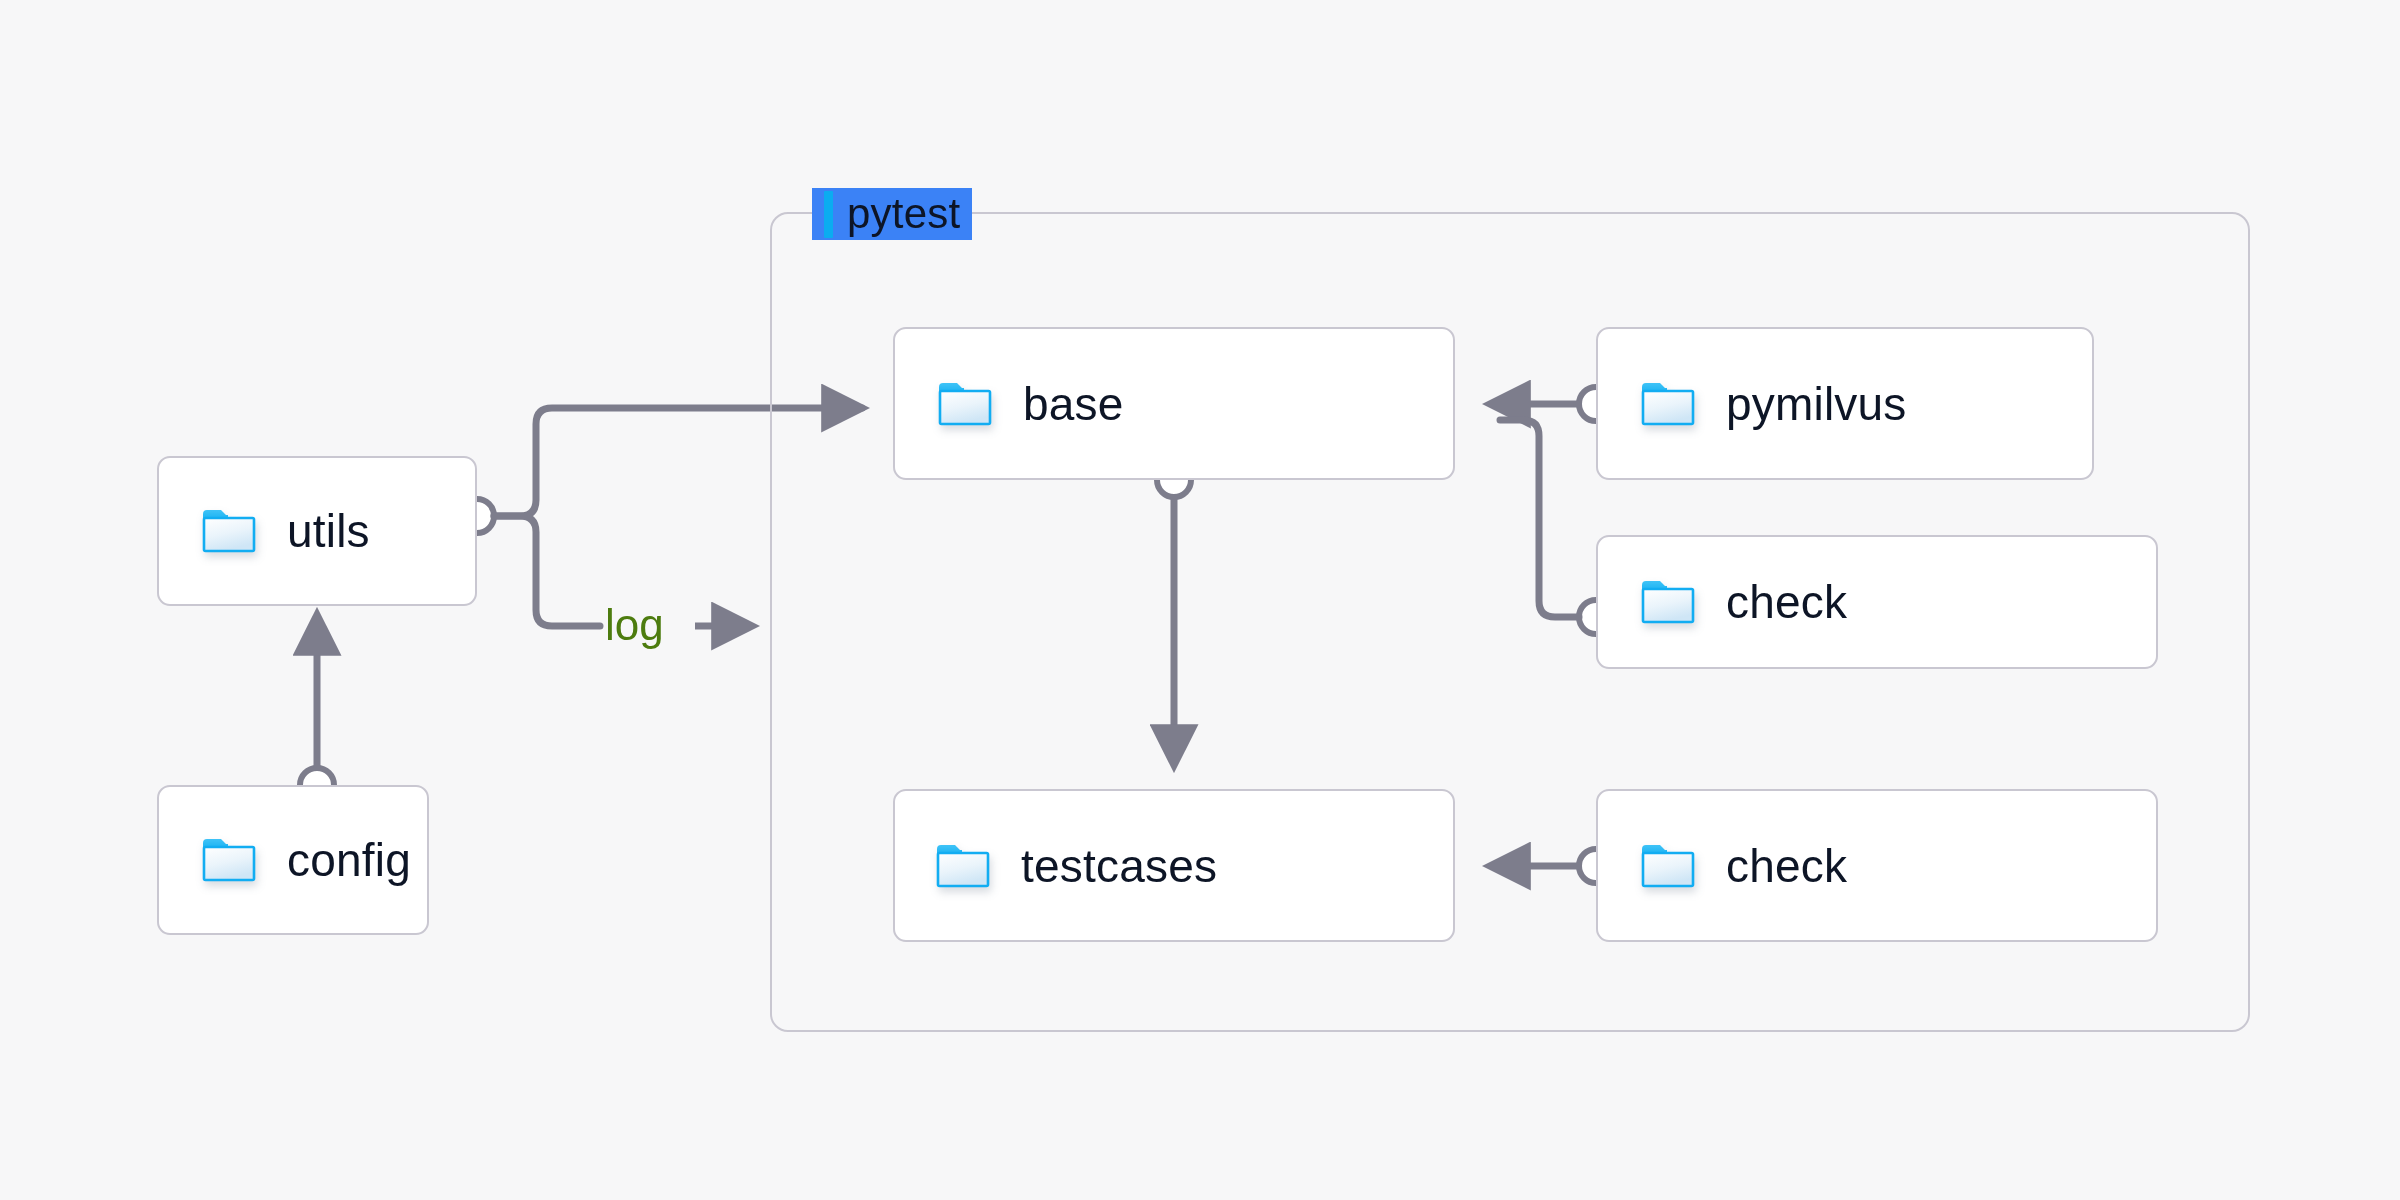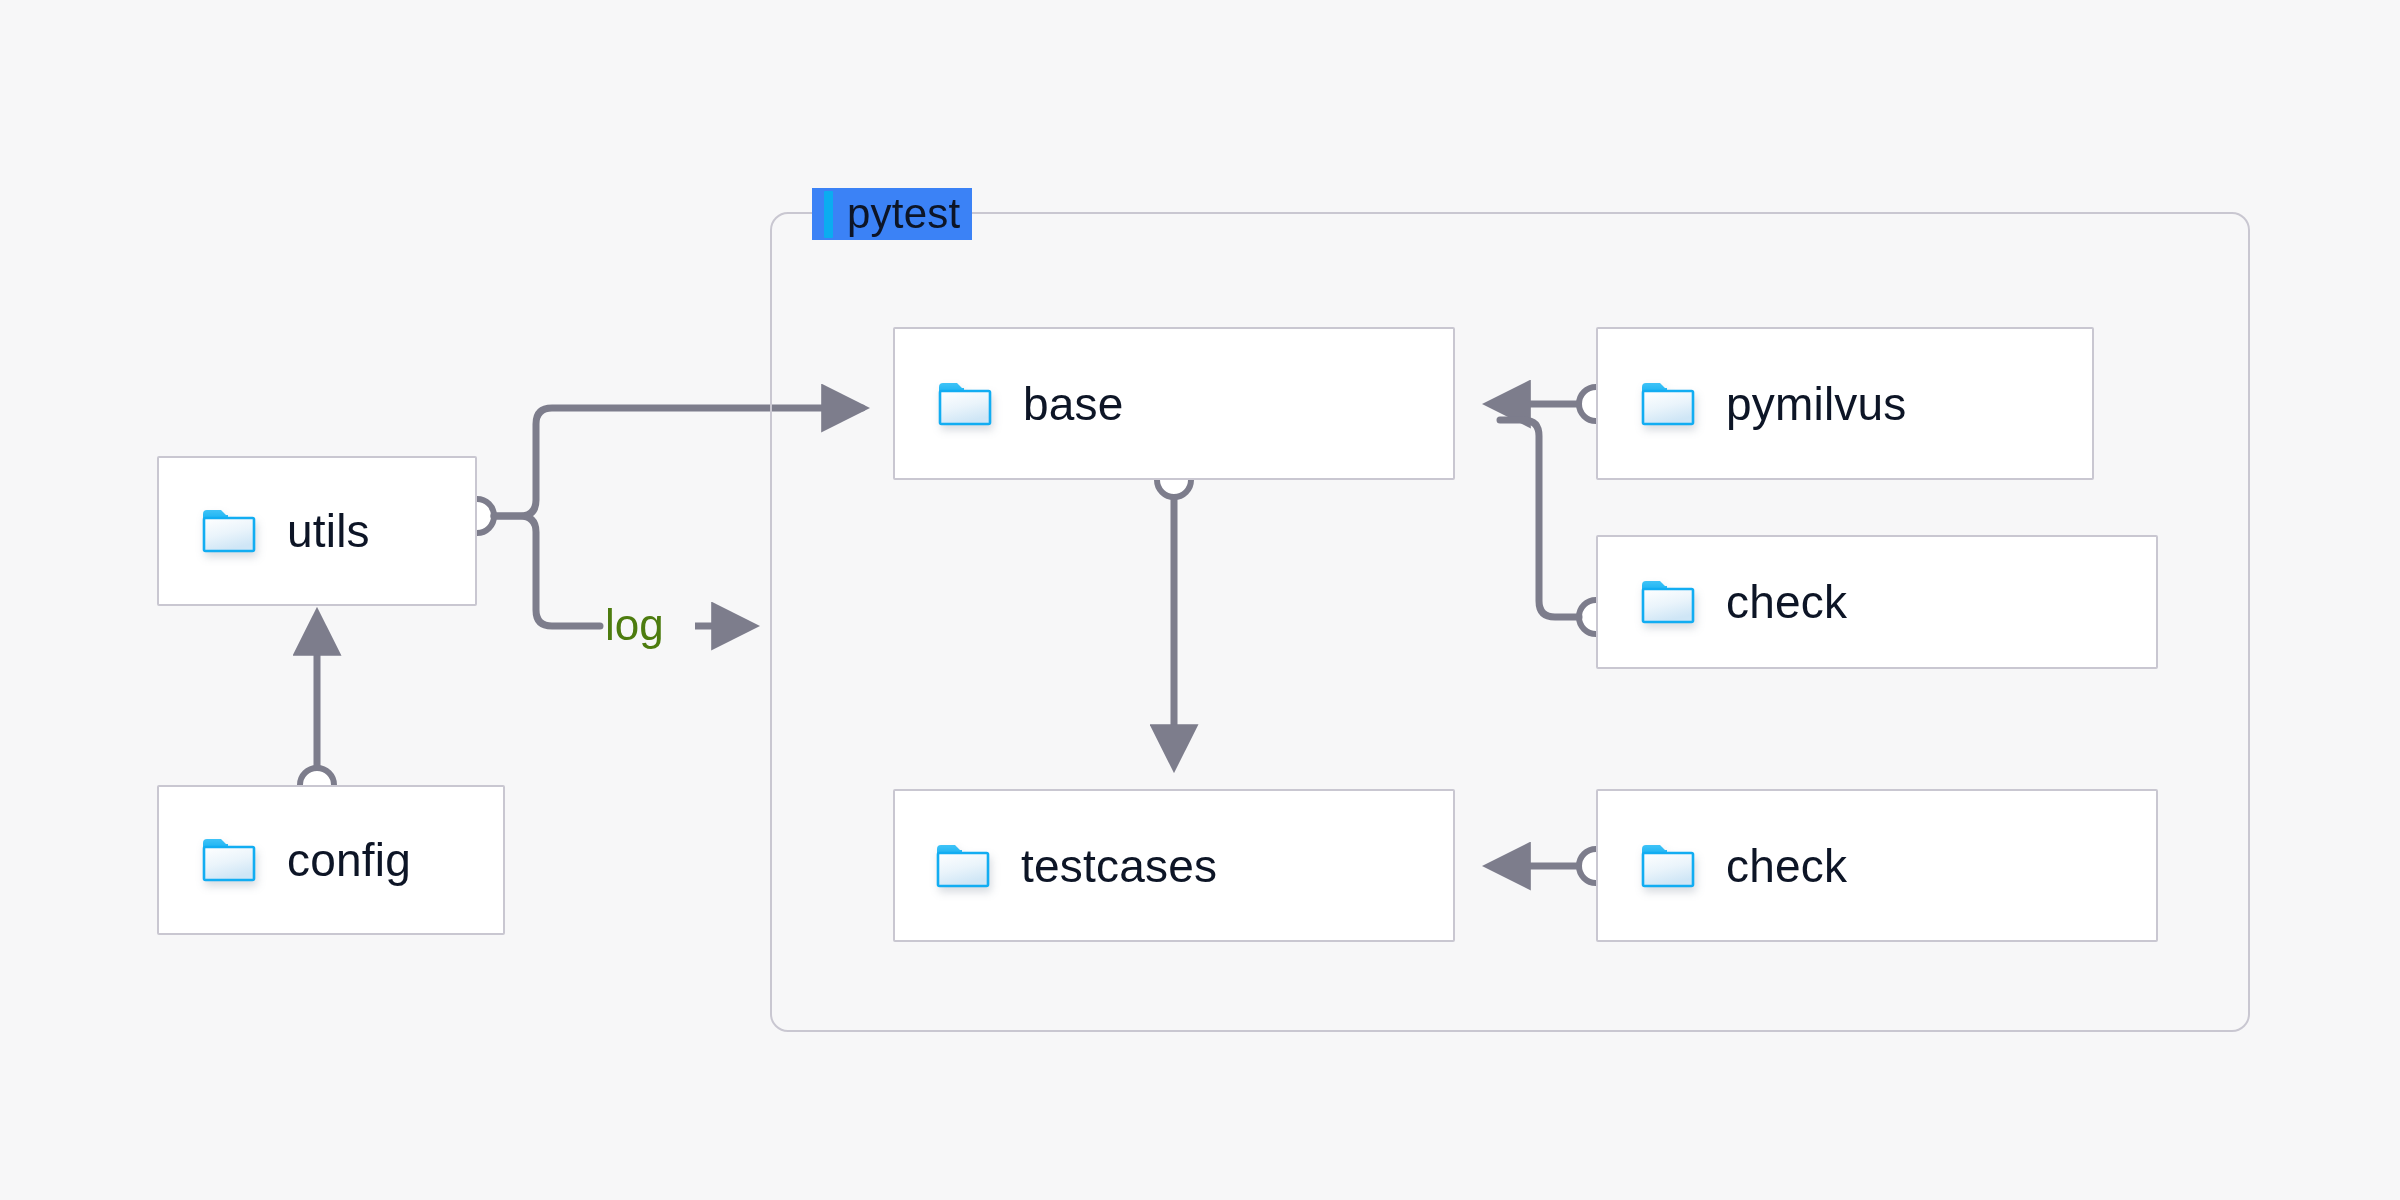--- a/index.html
+++ b/index.html
@@ -48,21 +48,21 @@
   .group-title {
     font-size: 42px;
     color: #0d1526;
     letter-spacing: 0.2px;
     white-space: nowrap;
   }
   .node {
     position: absolute;
     background: #ffffff;
     border: 2px solid #c9c7d1;
-    border-radius: 2px;
+    border-radius: 13px;
     box-sizing: border-box;
     display: flex;
     align-items: center;
     padding-left: 42px;
     gap: 30px;
   }
   .node-label {
     font-size: 46px;
     color: #0d1526;
     letter-spacing: 0.2px;
@@ -135,21 +135,21 @@
   <div class="edge-label" style="left:605px; top:600px;">log</div>
 
   <div class="node" style="left:157px; top:428px; width:320px; height:150px;margin-top:28px;">
     <svg class="folder-icon" viewBox="0 0 56 46">
       <path d="M2 6 q0-4 4-4 h14 l5 5 h2 v6 h-25 z" fill="url(#folder-tab)"></path>
       <rect x="3" y="10" width="50" height="33" rx="1.5" fill="url(#folder-body)" stroke="#12adf2" stroke-width="2.6"></rect>
     </svg>
     <span class="node-label">utils</span>
   </div>
 
-  <div class="node" style="left:157px; top:785px; width:348px; height:150px;">
+  <div class="node" style="left:157px; top:785px; width:272px; height:150px;">
     <svg class="folder-icon" viewBox="0 0 56 46">
       <path d="M2 6 q0-4 4-4 h14 l5 5 h2 v6 h-25 z" fill="url(#folder-tab)"></path>
       <rect x="3" y="10" width="50" height="33" rx="1.5" fill="url(#folder-body)" stroke="#12adf2" stroke-width="2.6"></rect>
     </svg>
     <span class="node-label">config</span>
   </div>
 
   <div class="node" style="left:893px; top:327px; width:562px; height:153px;">
     <svg class="folder-icon" viewBox="0 0 56 46">
       <path d="M2 6 q0-4 4-4 h14 l5 5 h2 v6 h-25 z" fill="url(#folder-tab)"></path>

